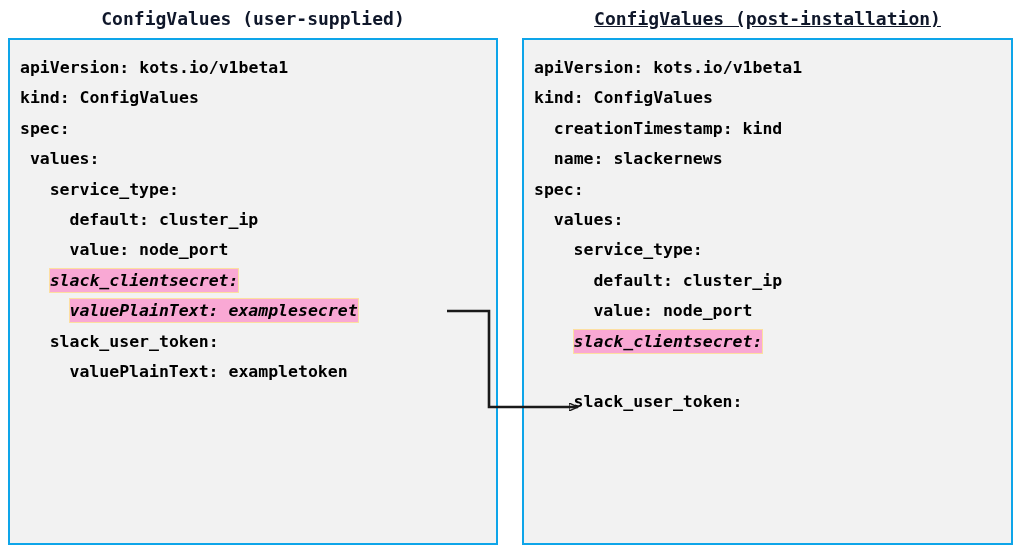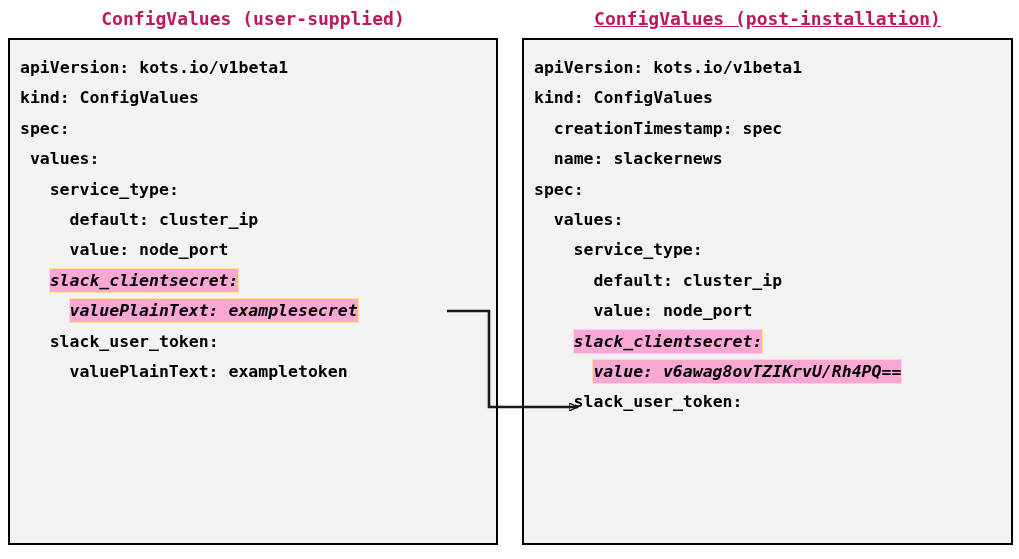--- a/index.html
+++ b/index.html
@@ -14,35 +14,35 @@
     overflow: hidden;
     font-family: "DejaVu Sans Mono", "Liberation Mono", monospace;
   }
 
   .panel-title {
     position: absolute;
     top: 8px;
     font-family: "DejaVu Sans Mono", "Liberation Mono", monospace;
     font-size: 18px;
     font-weight: bold;
-    color: #be185d;
+    color: #0f172a;
     text-align: center;
     letter-spacing: 0px;
     white-space: nowrap;
   }
   #title-left  { left: 8px;   width: 490px; }
   #title-right { left: 522px; width: 491px; text-decoration: underline; }
 
   .code-box {
     position: absolute;
     top: 38px;
     height: 507px;
     box-sizing: border-box;
     background: #f2f2f2;
-    border: 2px solid #000000;
+    border: 2px solid #0ea5e9;
     overflow: hidden;
   }
   #box-left  { left: 8px;   width: 490px; }
   #box-right { left: 522px; width: 491px; }
 
   .code-lines {
     position: absolute;
     top: 13px;
     left: 10px;
     right: 0;
@@ -108,29 +108,29 @@
       <div class="code-line"><span class="i5"></span><span class="seg">valuePlainText: exampletoken</span></div>
     </div>
 </div>
 
 <div class="panel-title" id="title-right">ConfigValues (post-installation)</div>
 
 <div class="code-box" id="box-right">
   <div class="code-lines" id="lines-right">
       <div class="code-line"><span class="i0"></span><span class="seg">apiVersion: kots.io/v1beta1</span></div>
       <div class="code-line"><span class="i0"></span><span class="seg">kind: ConfigValues</span></div>
-      <div class="code-line"><span class="i2"></span><span class="seg">creationTimestamp: spec</span></div>
+      <div class="code-line"><span class="i2"></span><span class="seg">creationTimestamp: kind</span></div>
       <div class="code-line"><span class="i2"></span><span class="seg">name: slackernews</span></div>
       <div class="code-line"><span class="i0"></span><span class="seg">spec:</span></div>
       <div class="code-line"><span class="i2"></span><span class="seg">values:</span></div>
       <div class="code-line"><span class="i4"></span><span class="seg">service_type:</span></div>
       <div class="code-line"><span class="i6"></span><span class="seg">default: cluster_ip</span></div>
       <div class="code-line"><span class="i6"></span><span class="seg">value: node_port</span></div>
       <div class="code-line hl"><span class="i4"></span><span class="seg">slack_clientsecret:</span></div>
-      <div class="code-line hl"><span class="i6"></span><span class="seg">value: v6awag8ovTZIKrvU/Rh4PQ==</span></div>
+      <div class="code-line hl"><span class="i6"></span></div>
       <div class="code-line"><span class="i4"></span><span class="seg">slack_user_token:</span></div>
     </div>
 </div>
 
 <svg id="connector" viewBox="0 0 1019 559" width="1019" height="559">
   <defs>
     <marker id="arrowhead" markerWidth="10" markerHeight="8" refX="9" refY="4" orient="auto" markerUnits="userSpaceOnUse">
       <path d="M 0 0 L 9 4 L 0 8 z" fill="none" stroke="#1a1a1a" stroke-width="1.4"></path>
     </marker>
   </defs>

